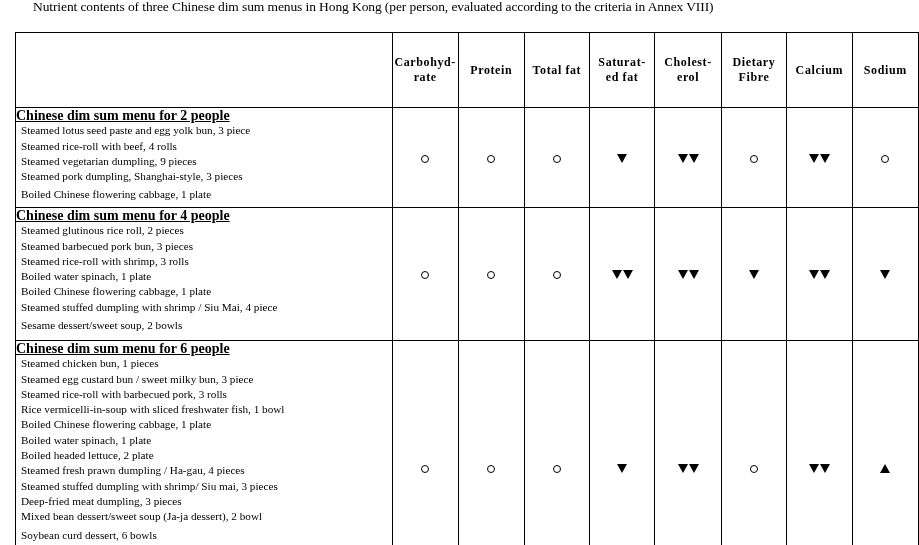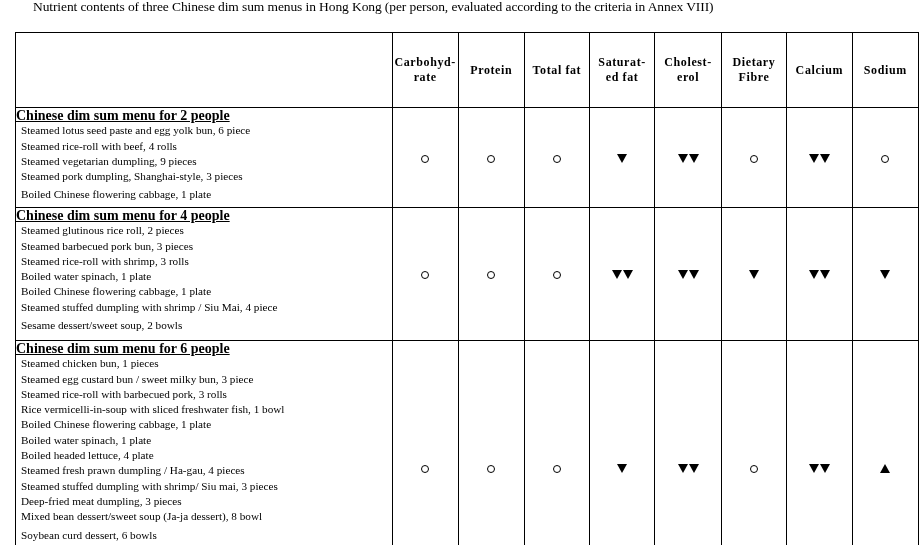--- a/index.html
+++ b/index.html
@@ -68,21 +68,21 @@
           <div>Calcium</div>
         </th>
     <th class="hdr">
           <div>Sodium</div>
         </th>
   </tr>
 
   <tr class="menu-2">
     <td class="items">
       <div class="menu-title">Chinese dim sum menu for 2 people</div>
-      <div class="item">Steamed lotus seed paste and egg yolk bun, 6 piece</div>
+      <div class="item">Steamed lotus seed paste and egg yolk bun, 3 piece</div>
       <div class="item">Steamed rice-roll with beef, 4 rolls</div>
       <div class="item">Steamed vegetarian dumpling, 9 pieces</div>
       <div class="item">Steamed pork dumpling, Shanghai-style, 3 pieces</div>
       <div class="item last">Boiled Chinese flowering cabbage, 1 plate</div>
     </td>
   <td class="sym"><span class="sym-wrap" title="within recommended range">
             <span class="circle"></span>
           </span></td>
         <td class="sym"><span class="sym-wrap" title="within recommended range">
             <span class="circle"></span>
@@ -151,25 +151,25 @@
 
   <tr class="menu-6">
     <td class="items">
       <div class="menu-title">Chinese dim sum menu for 6 people</div>
       <div class="item">Steamed chicken bun, 1 pieces</div>
       <div class="item">Steamed egg custard bun / sweet milky bun, 3 piece</div>
       <div class="item">Steamed rice-roll with barbecued pork, 3 rolls</div>
       <div class="item">Rice vermicelli-in-soup with sliced freshwater fish, 1 bowl</div>
       <div class="item">Boiled Chinese flowering cabbage, 1 plate</div>
       <div class="item">Boiled water spinach, 1 plate</div>
-      <div class="item">Boiled headed lettuce, 4 plate</div>
+      <div class="item">Boiled headed lettuce, 2 plate</div>
       <div class="item">Steamed fresh prawn dumpling / Ha-gau, 4 pieces</div>
       <div class="item">Steamed stuffed dumpling with shrimp/ Siu mai, 3 pieces</div>
       <div class="item">Deep-fried meat dumpling, 3 pieces</div>
-      <div class="item">Mixed bean dessert/sweet soup (Ja-ja dessert), 8 bowl</div>
+      <div class="item">Mixed bean dessert/sweet soup (Ja-ja dessert), 2 bowl</div>
       <div class="item last">Soybean curd dessert, 6 bowls</div>
     </td>
   <td class="sym"><span class="sym-wrap" title="within recommended range">
             <span class="circle"></span>
           </span></td>
         <td class="sym"><span class="sym-wrap" title="within recommended range">
             <span class="circle"></span>
           </span></td>
         <td class="sym"><span class="sym-wrap" title="within recommended range">
             <span class="circle"></span>

